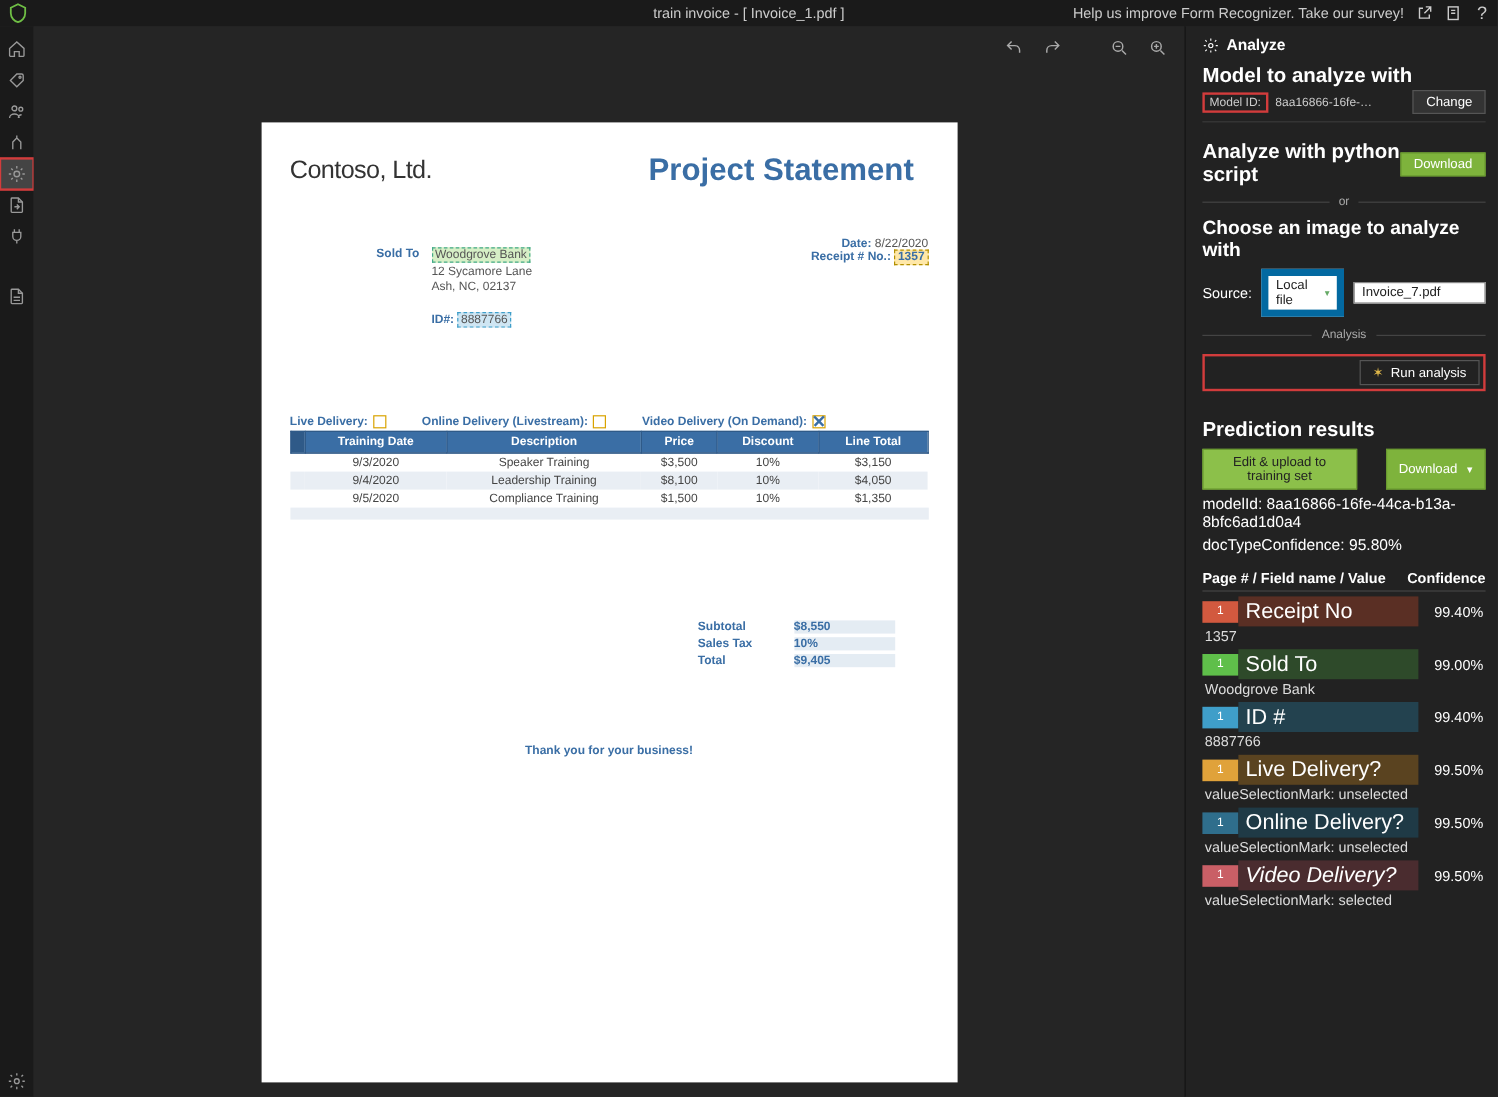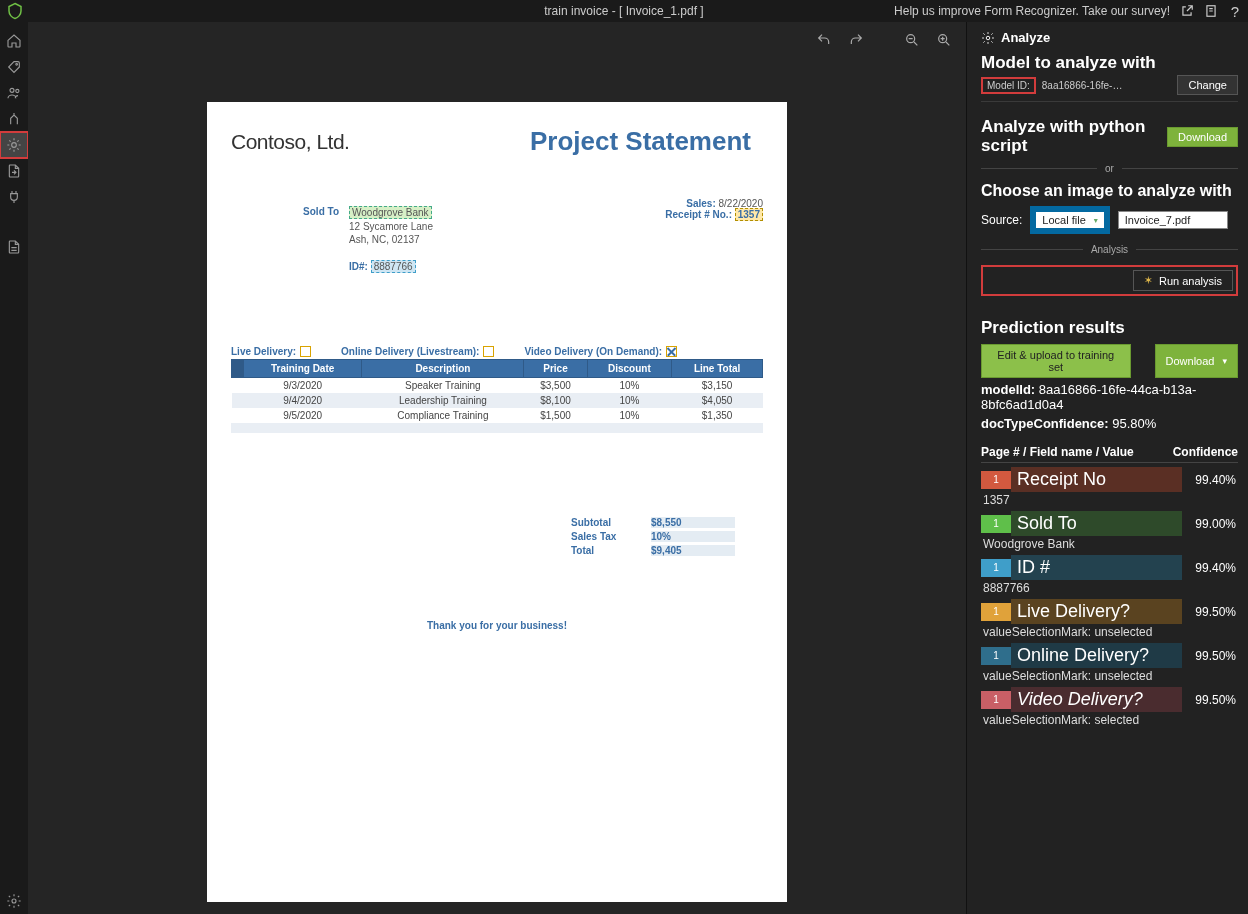--- a/index.html
+++ b/index.html
@@ -105,21 +105,21 @@
   table.items th:first-child{background:#2f5a88;width:12px;}
   table.items td{text-align:center;padding:2px 4px;color:#444;}
   table.items tr:nth-child(even) td{background:#e9eef4;}
   .totals{margin-top:84px;margin-left:340px;font-size:10px;color:#3a6ea5;font-weight:bold;}
   .totals .row{display:flex;margin-bottom:3px;}
   .totals .lab{width:80px;}
   .totals .val{width:84px;text-align:left;background:#e4ecf3;color:#3a6ea5;}
   .thanks{text-align:center;color:#3a6ea5;font-weight:bold;font-size:10px;margin-top:64px;}
   
   .rpane{
-    width:282px;
+    width:261px;
     background:#222;
     display:flex;flex-direction:column;
     border-left:1px solid #111;
     font-size:13px;
     padding:8px 10px 12px 14px;
     overflow:auto;
   }
   .rpane h2{font-size:17px;font-weight:600;margin:2px 0 2px 0;}
   .rpane .subhdr{display:flex;align-items:center;gap:6px;font-size:13px;color:#fff;font-weight:600;margin-bottom:6px;}
   .rpane .subhdr .gear{width:14px;height:14px;}
@@ -133,21 +133,21 @@
   .seprow{display:flex;align-items:center;margin:6px 0;font-size:10px;color:#aaa;}
   .seprow::before,.seprow::after{content:"";flex:1;border-top:1px solid #444;}
   .seprow span{padding:0 8px;}
   .line{display:flex;align-items:center;gap:8px;font-size:12px;margin:4px 0;}
   .sel{background:#fff;color:#222;font-size:11px;padding:2px 6px;border:6px solid #0369a1;display:inline-flex;align-items:center;}
   .sel .caret{margin-left:8px;font-size:8px;color:#6a6;}
   .txtin{background:#fff;color:#222;font-size:11px;padding:2px 6px;border:1px solid #888;width:110px;}
   .runbtn{border:2px solid #d23c3c;display:flex;justify-content:flex-end;margin-top:4px;padding:3px;}
   .runbtn .inner{border:1px solid #555;padding:3px 10px;font-size:11px;color:#fff;display:flex;align-items:center;gap:6px;}
   .kv{font-size:13px;margin-top:4px;}
-  .kv b{font-weight:700;}
+  .kv b{font-weight:400;}
   .reshdr{display:flex;justify-content:space-between;font-size:12px;font-weight:600;margin-top:14px;border-bottom:1px solid #444;padding-bottom:3px;}
   .field{margin-top:4px;}
   .fieldtop{display:flex;align-items:center;position:relative;}
   .badge{width:30px;height:18px;font-size:10px;color:#fff;display:flex;align-items:center;justify-content:center;}
   .fname{flex:1;background:rgba(0,0,0,.25);padding:2px 6px;font-size:18px;}
   .conf{width:56px;text-align:right;font-size:12px;padding-right:2px;}
   .fval{font-size:12px;color:#ddd;padding-left:2px;margin-top:1px;}
 </style>
 </head>
 <body>
@@ -259,21 +259,21 @@
             <circle cx="10" cy="10" r="6"></circle>
             <path d="M7 10h6M10 7v6M20 20l-5-5"></path>
           </svg>
         </span>
     </div>
 
     <div class="doc">
       <div class="company">Contoso, Ltd.</div>
       <div class="ptitle">Project Statement</div>
       <div class="meta">
-        <span>Sales:</span>
+        <span>Date:</span>
         <span class="v">8/22/2020</span><br>
         <span>Receipt # No.:</span>
         <span class="hl1">1357</span>
       </div>
       <div class="soldblock">
         <div class="l">Sold To</div>
         <div class="r">
           <span class="hl1" style="background:#d6efc6;border-color:#4a8;">Woodgrove Bank</span><br>
           <span>12 Sycamore Lane</span><br>
           <span>Ash, NC, 02137</span><br><br>

